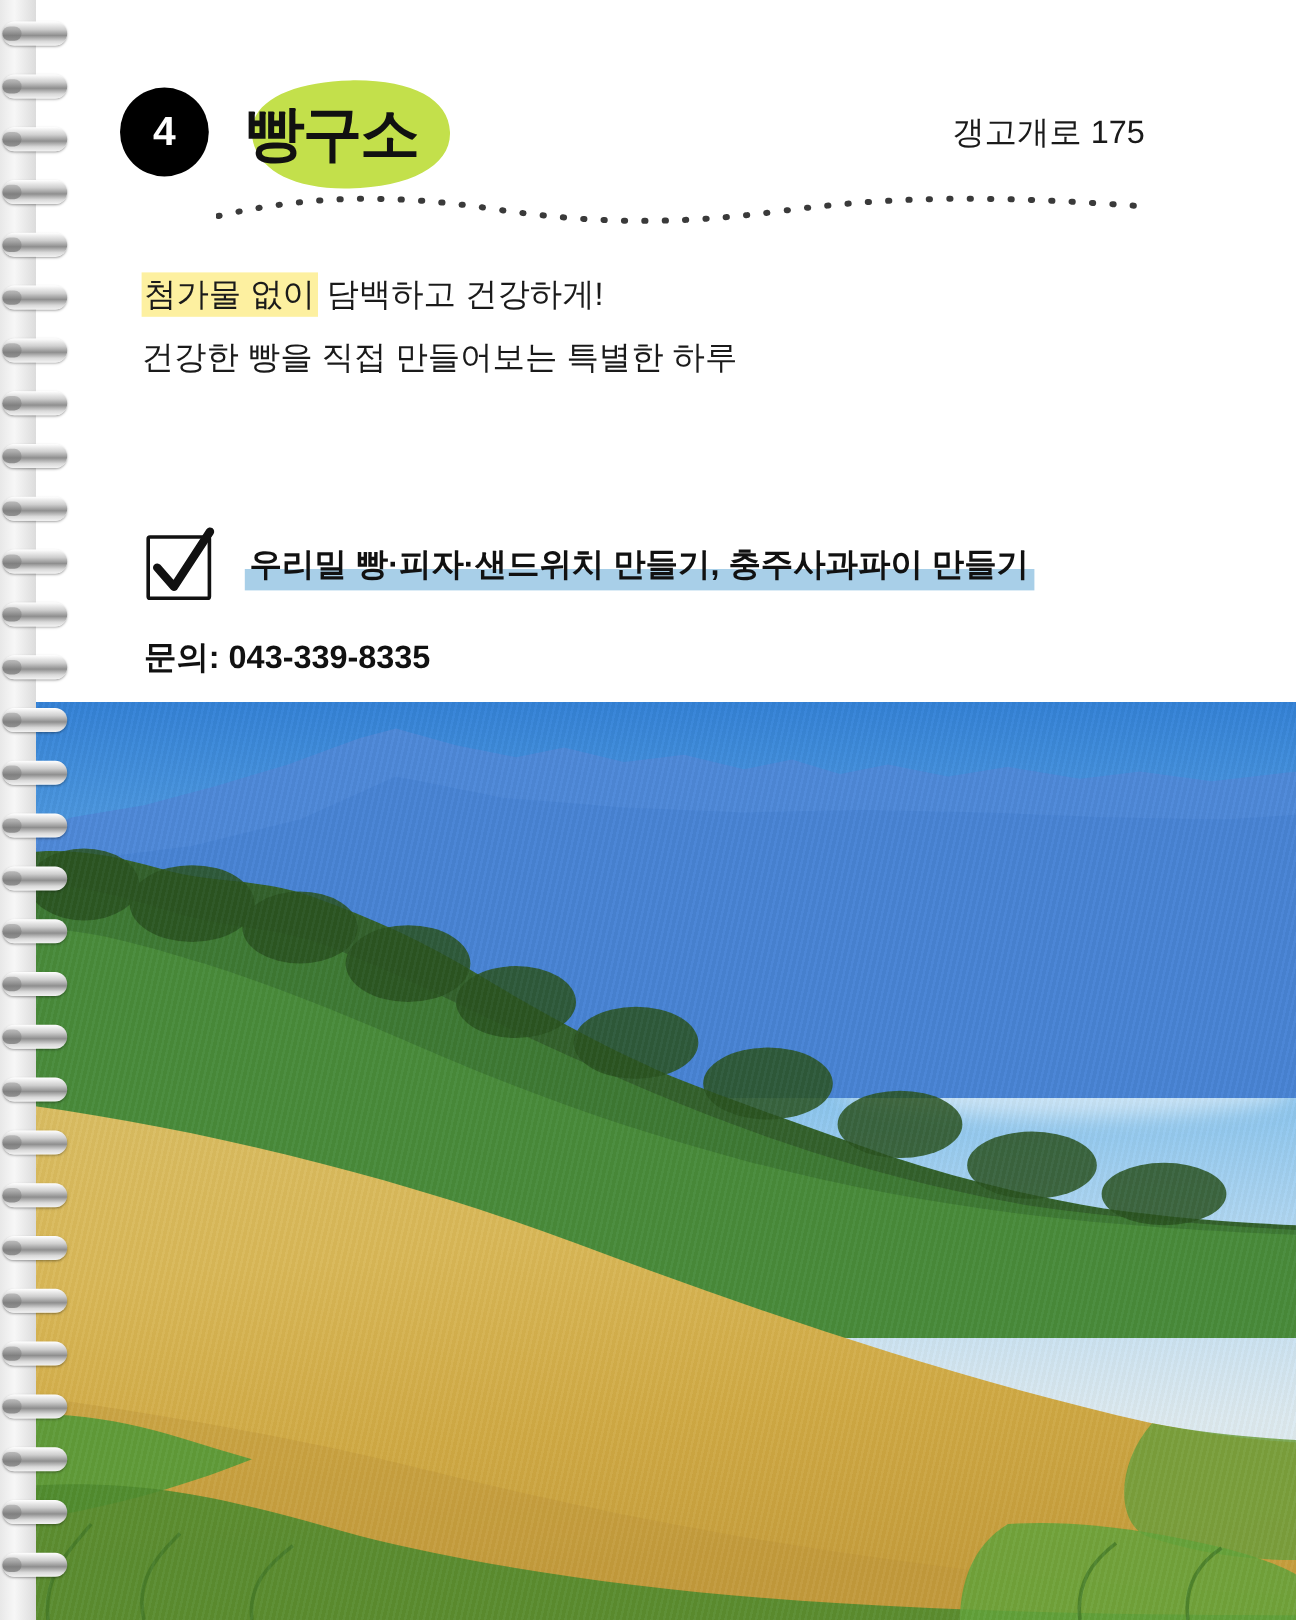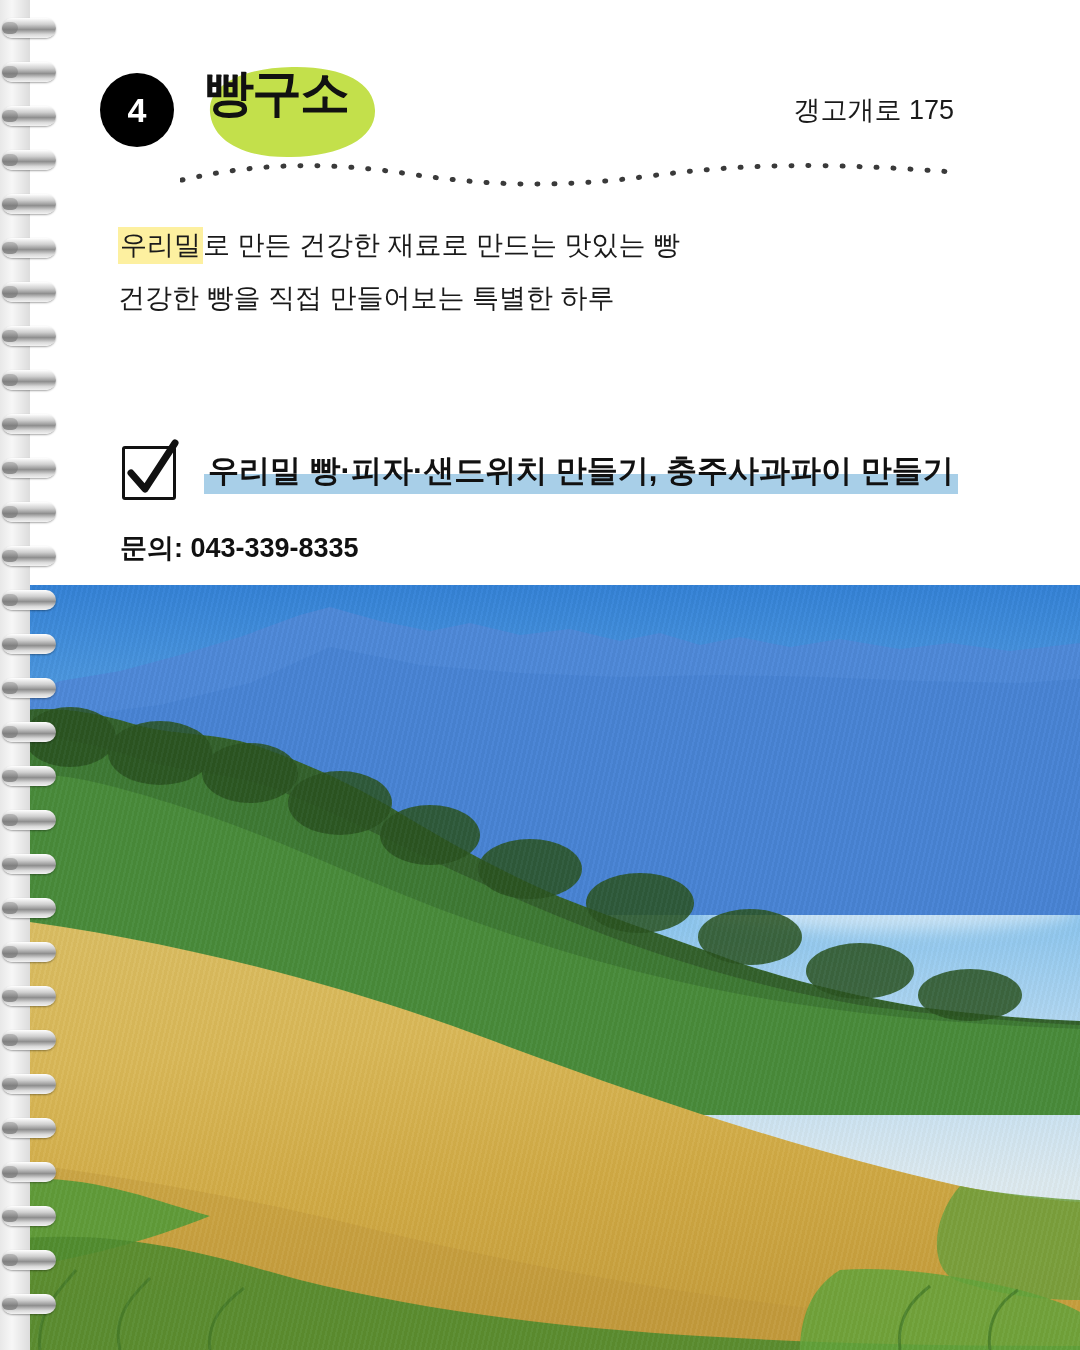--- a/index.html
+++ b/index.html
@@ -81,21 +81,21 @@
     position: absolute;
     left: 104px;
     top: 16px;
     width: 186px;
     height: 96px;
   }
   .shop-blob svg { display: block; }
   .shop-name {
     position: absolute;
     left: 112px;
-    top: 20px;
+    top: 38px;
     width: 270px;
     font-size: 50px;
     font-weight: bold;
     letter-spacing: -2px;
     color: #111111;
     line-height: 1;
     white-space: nowrap;
   }
   .address {
     position: absolute;
@@ -154,21 +154,21 @@
     flex: 0 0 auto;
     background: #ffffff;
   }
   .checkbox svg {
     position: absolute;
     left: -4px;
     top: -12px;
   }
   .check-label {
     margin-left: 28px;
-    font-size: 31px;
+    font-size: 27px;
     font-weight: bold;
     white-space: nowrap;
     color: #111111;
     background: linear-gradient(180deg, rgba(255,255,255,0) 52%, #a8cfe8 52%, #a8cfe8 100%);
     padding: 2px 4px 6px 4px;
     line-height: 1.1;
   }
 
   
   .contact {
@@ -291,21 +291,21 @@
 </div>
 
 <div class="divider">
   <svg width="775" height="30" viewBox="0 0 775 30" xmlns="http://www.w3.org/2000/svg">
     <path d="M2 20 C 80 2, 150 2, 230 14 S 380 28, 470 16 S 640 2, 773 12" fill="none" stroke="#3a3a3a" stroke-width="5" stroke-linecap="round" stroke-dasharray="1 16"></path>
   </svg>
 </div>
 
 <div class="body-text">
   <div class="line">
-    <span class="hl-yellow">우리밀</span><span>로 만든 건강한 재료로 만드는 맛있는 빵</span>
+    <span class="hl-yellow">첨가물 없이</span><span> 담백하고 건강하게!</span>
   </div>
   <div class="line">건강한 빵을 직접 만들어보는 특별한 하루</div>
 </div>
 
 <div class="check-row">
   <div class="checkbox">
     <svg width="62" height="66" viewBox="0 0 62 66" xmlns="http://www.w3.org/2000/svg">
       <path d="M10 36 L24 52 L54 6" fill="none" stroke="#111111" stroke-width="7" stroke-linecap="round" stroke-linejoin="round"></path>
     </svg>
   </div>

